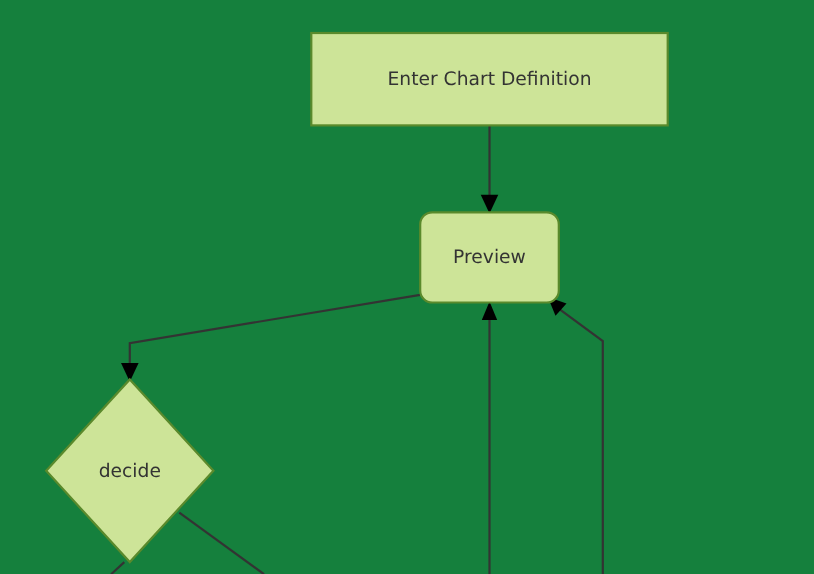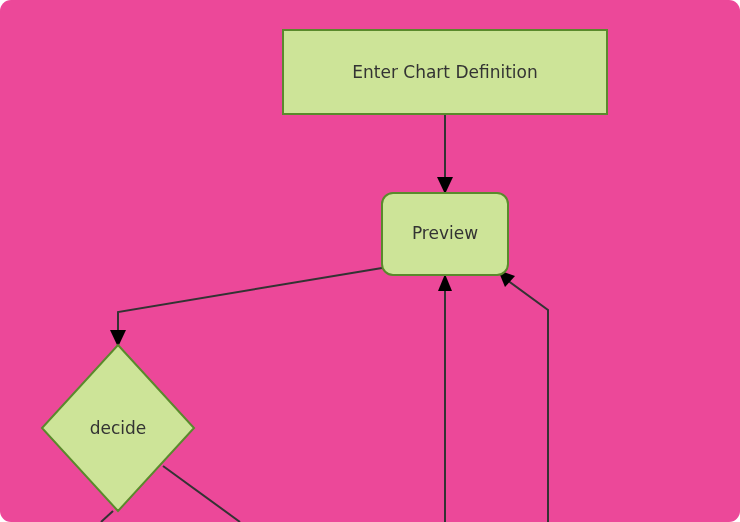--- a/index.html
+++ b/index.html
@@ -11,22 +11,21 @@
   body {
     width: 740px;
     height: 522px;
     overflow: hidden;
     font-family: "DejaVu Sans", "Liberation Sans", sans-serif;
   }
   #flowchart-canvas {
     position: relative;
     width: 740px;
     height: 522px;
-    background: #ec4899;
-    border-radius: 11px;
+    background: #15803d;
   }
   #flowchart-svg {
     position: absolute;
     top: 0;
     left: 0;
     width: 740px;
     height: 522px;
     display: block;
   }
   .node-label {

